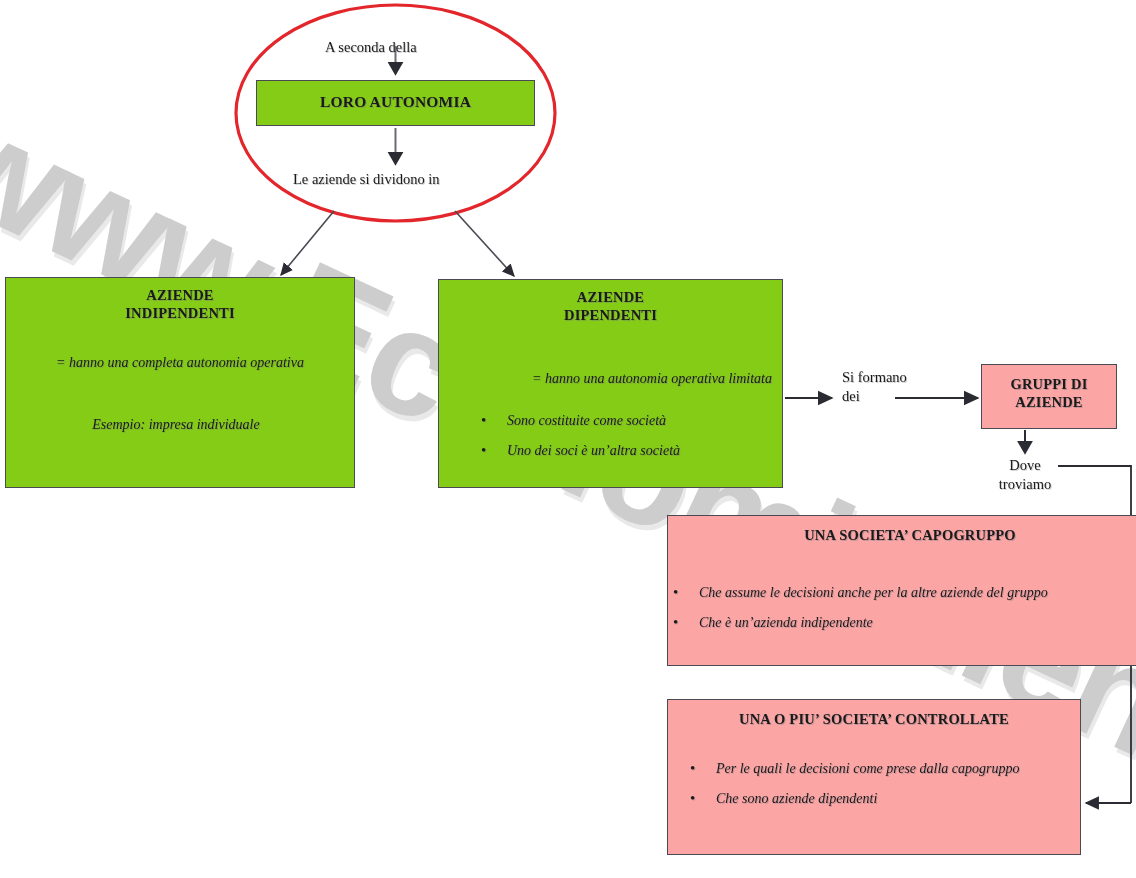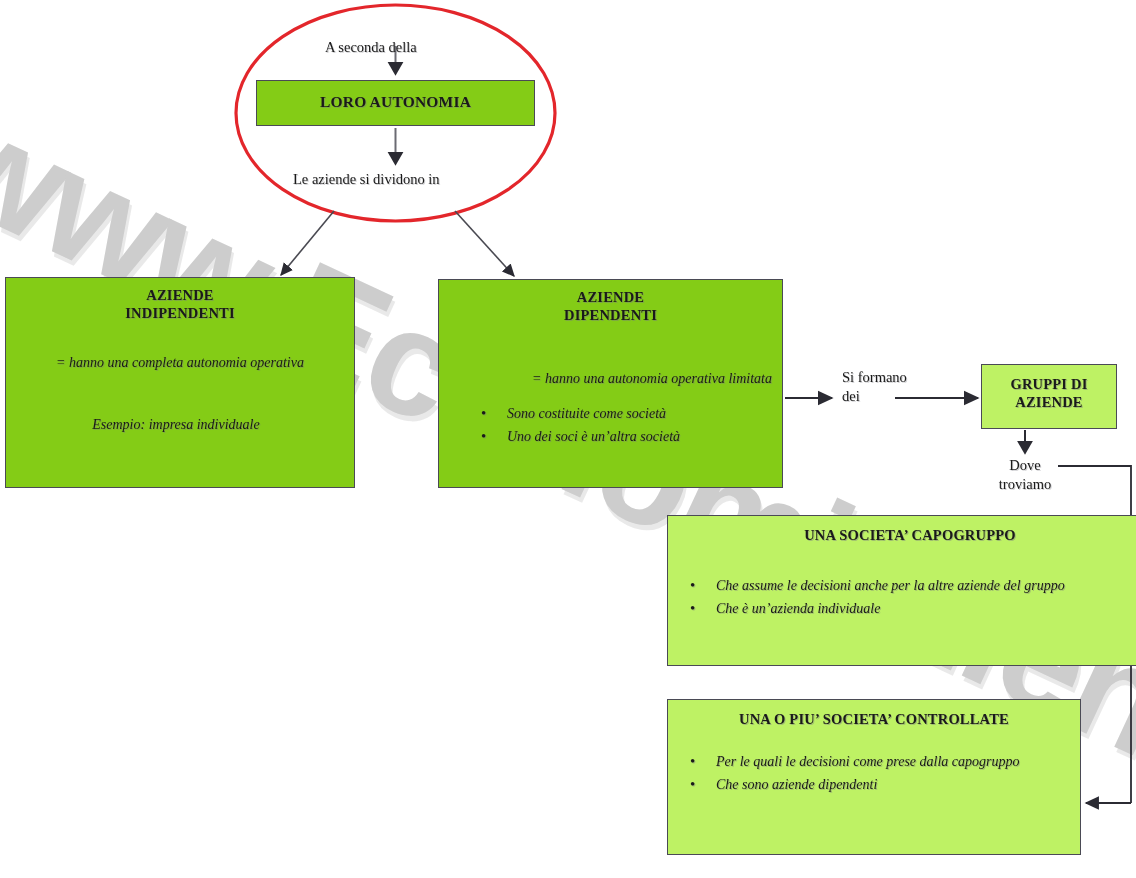--- a/index.html
+++ b/index.html
@@ -33,21 +33,21 @@
   #lines{position:absolute;left:0;top:0;width:1136px;height:878px;}
 
   
   .node{
     position:absolute;
     box-sizing:border-box;
     border:1.5px solid #4a4a55;
     text-align:center;
   }
   .gray{background:#84cc16;}
-  .blue{background:#bef264;}
+  .blue{background:#fca5a5;}
 
   .node .title{
     font-weight:700;
     font-size:14.5px;
     line-height:1.22;
     letter-spacing:.2px;
     text-shadow:1px 1px 0 rgba(120,120,130,.45);
   }
   .node .eq{
     font-style:italic;
@@ -58,21 +58,21 @@
   .bullets{
     margin:0;padding:0;list-style:none;
     text-align:left;
   }
   .bullets li{
     position:relative;
     font-style:italic;
     font-size:14px;
     line-height:1.28;
     padding-left:26px;
-    margin:5px 0 1px 0;
+    margin:12px 0 1px 0;
     text-shadow:1px 1px 0 rgba(120,120,130,.40);
   }
   .bullets li:before{
     content:"\2022";
     position:absolute;
     left:0;top:-1px;
     font-size:15px;
     font-style:normal;
   }
 
@@ -88,21 +88,21 @@
   #aziende-dipendenti{left:438px;top:279px;width:345px;height:209px;}
   #aziende-dipendenti .title{position:absolute;left:0;right:0;top:9px;}
   #aziende-dipendenti .eq1{position:absolute;left:10px;right:10px;top:78px;text-align:right;margin-top:12px;}
   #aziende-dipendenti .bl{position:absolute;left:42px;right:12px;top:120px;}
 
   #gruppi-di-aziende{left:981px;top:364px;width:136px;height:65px;}
   #gruppi-di-aziende .title{position:absolute;left:0;right:0;top:11px;}
 
   #societa-capogruppo{left:667px;top:515px;width:486px;height:151px;}
   #societa-capogruppo .title{position:absolute;left:0;right:0;top:11px;}
-  #societa-capogruppo .bl{position:absolute;left:22px;right:16px;top:56px;}
+  #societa-capogruppo .bl{position:absolute;left:5px;right:16px;top:56px;}
 
   #societa-controllate{left:667px;top:699px;width:414px;height:156px;}
   #societa-controllate .title{position:absolute;left:0;right:0;top:11px;}
   #societa-controllate .bl{position:absolute;left:22px;right:16px;top:48px;}
 
   
   .flabel{
     position:absolute;
     font-size:14.5px;
     line-height:1.3;
@@ -190,21 +190,21 @@
     <div class="title">
       <span>GRUPPI DI</span><br>
       <span>AZIENDE</span>
     </div>
   </div>
 
   <div class="node blue" id="societa-capogruppo">
     <div class="title">UNA SOCIETA’ CAPOGRUPPO</div>
     <ul class="bullets bl">
       <li>Che assume le decisioni anche per la altre aziende del gruppo</li>
-      <li>Che è un’azienda individuale</li>
+      <li>Che è un’azienda indipendente</li>
     </ul>
   </div>
 
   <div class="node blue" id="societa-controllate">
     <div class="title">UNA O PIU’ SOCIETA’ CONTROLLATE</div>
     <ul class="bullets bl">
       <li>Per le quali le decisioni come prese dalla capogruppo</li>
       <li>Che sono aziende dipendenti</li>
     </ul>
   </div>

